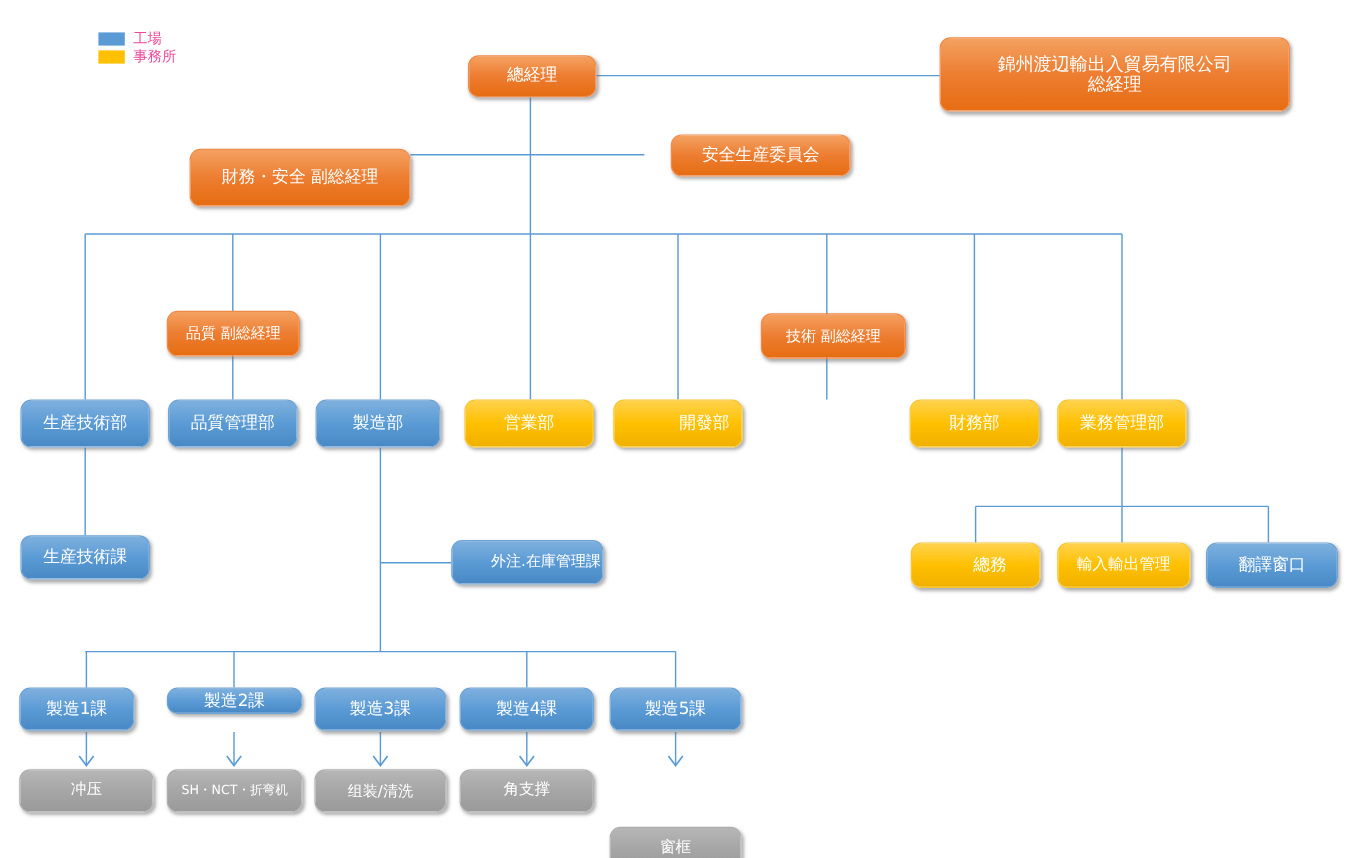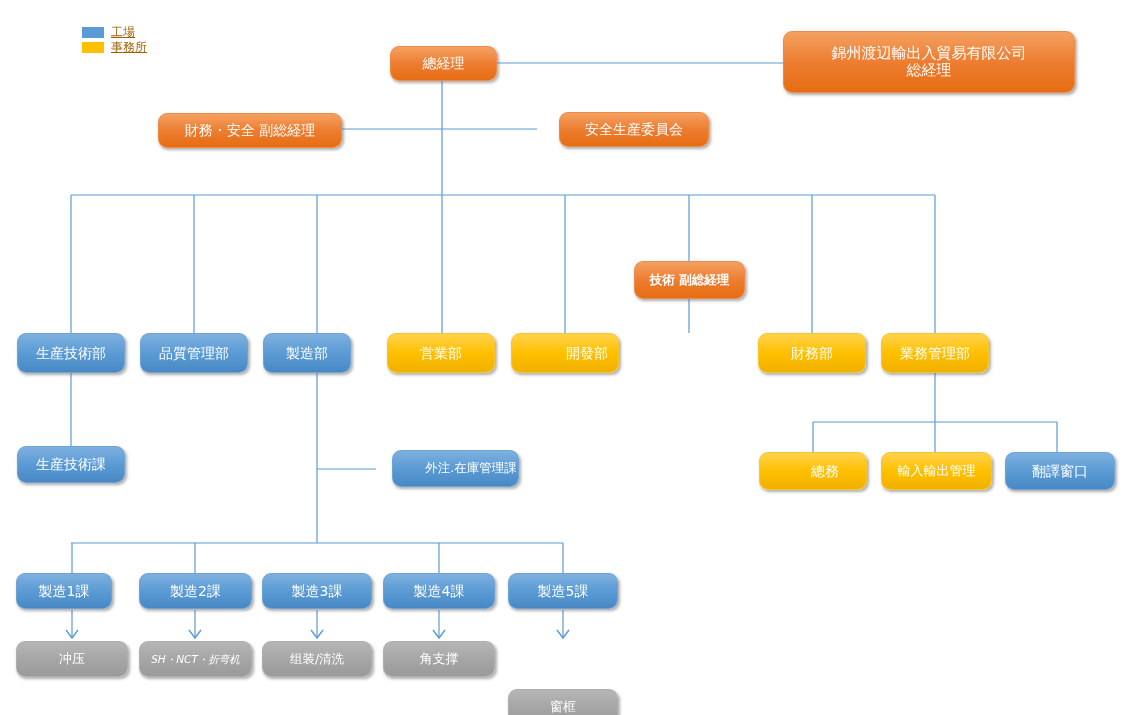--- a/index.html
+++ b/index.html
@@ -10,30 +10,30 @@
     position:absolute;z-index:2;display:flex;align-items:center;justify-content:center;
     text-align:center;color:#ffffff;font-size:14px;line-height:1.15;
     border-radius:9px;box-shadow:1.5px 2px 3px rgba(110,110,110,.55);
     box-sizing:border-box;padding:2px 4px;white-space:nowrap;
   }
   .node.blue{background:linear-gradient(180deg,#7EB0DE 0%,#5B9BD5 50%,#4888C4 100%);border:1px solid #6FA3D4;}
   .node.orange{background:linear-gradient(180deg,#F4A161 0%,#ED7D31 50%,#E66D12 100%);border:1px solid #EF8B49;}
   .node.yellow{background:linear-gradient(180deg,#FFD24D 0%,#FFC000 50%,#F0B000 100%);border:1px solid #F7C62E;}
   .node.gray{background:linear-gradient(180deg,#B6B6B6 0%,#A6A6A6 50%,#9A9A9A 100%);border:1px solid #AFAFAF;}
   .node.small{font-size:12.5px;}
-  .node.tiny{font-size:10.5px;font-style:italic;}
+  .node.tiny{font-size:10.5px;}
   .node.med{font-size:13px;}
   .company{flex-direction:column;font-size:15px;}
   .company div{width:100%;}
   #legend{position:absolute;left:82px;top:25px;z-index:3;}
   .legend-row{display:flex;align-items:center;height:15px;}
   .legend-swatch{width:22px;height:11px;margin-right:7px;}
   .legend-swatch.blue{background:#5B9BD5;}
   .legend-swatch.yellow{background:#FFC000;}
-  .legend-label{font-size:12px;color:#a16207;line-height:15px;text-decoration:underline;}
+  .legend-label{font-size:12px;color:#ec4899;line-height:15px;}
 </style>
 </head>
 <body>
 
 <div id="canvas">
 
   <svg id="connectors" width="1140" height="715">
     <g stroke="#5B9BD5" stroke-width="1.2" fill="none">
 
       <line x1="497" y1="63" x2="783" y2="63"></line>
@@ -94,44 +94,45 @@
     </div>
   </div>
 
   <div class="node orange" style="left:390px;top:46px;width:107px;height:35px;">總経理</div>
 
   <div class="node orange company" style="left:783px;top:31px;width:292px;height:62px;">
     <div>錦州渡辺輸出入貿易有限公司</div>
     <div>総経理</div>
   </div>
 
-  <div class="node orange" style="left:158px;top:113px;width:184px;height:35px;">財務・安全 副総経理</div>
+  <div class="node orange" style="left:158px;top:124px;width:184px;height:48px;">財務・安全 副総経理</div>
 
   <div class="node orange" style="left:537px;top:112px;width:150px;height:35px;margin-left:22px;">安全生産委員会</div>
 
+  <div class="node orange small" style="left:139px;top:259px;width:111px;height:38px;">品質 副総経理</div>
 
-  <div class="node orange small" style="left:634px;top:261px;width:111px;height:38px;font-weight:bold;">技術 副総経理</div>
+  <div class="node orange small" style="left:634px;top:261px;width:121px;height:38px;">技術 副総経理</div>
 
   <div class="node blue" style="left:17px;top:333px;width:108px;height:40px;">生産技術部</div>
   <div class="node blue" style="left:140px;top:333px;width:108px;height:40px;">品質管理部</div>
-  <div class="node blue" style="left:263px;top:333px;width:88px;height:40px;">製造部</div>
+  <div class="node blue" style="left:263px;top:333px;width:104px;height:40px;">製造部</div>
   <div class="node yellow" style="left:387px;top:333px;width:108px;height:40px;">営業部</div>
   <div class="node yellow" style="left:511px;top:333px;width:108px;height:40px;padding-left:48px;">開發部</div>
   <div class="node yellow" style="left:758px;top:333px;width:108px;height:40px;">財務部</div>
   <div class="node yellow" style="left:881px;top:333px;width:108px;height:40px;">業務管理部</div>
 
   <div class="node blue" style="left:17px;top:446px;width:108px;height:37px;">生産技術課</div>
-  <div class="node blue small" style="left:392px;top:450px;width:127px;height:37px;padding-left:35px;">外注.在庫管理課</div>
+  <div class="node blue small" style="left:376px;top:450px;width:127px;height:37px;padding-left:35px;">外注.在庫管理課</div>
 
   <div class="node yellow" style="left:759px;top:452px;width:108px;height:38px;padding-left:28px;">總務</div>
   <div class="node yellow med" style="left:881px;top:452px;width:111px;height:38px;">輸入輸出管理</div>
   <div class="node blue" style="left:1005px;top:452px;width:110px;height:38px;">翻譯窗口</div>
 
   <div class="node blue" style="left:16px;top:573px;width:96px;height:36px;">製造1課</div>
-  <div class="node blue" style="left:139px;top:573px;width:113px;height:36px;">製造2課</div>
+  <div class="node blue" style="left:139px;top:573px;width:113px;height:22px;">製造2課</div>
   <div class="node blue" style="left:262px;top:573px;width:110px;height:36px;">製造3課</div>
   <div class="node blue" style="left:383px;top:573px;width:112px;height:36px;">製造4課</div>
   <div class="node blue" style="left:508px;top:573px;width:110px;height:36px;">製造5課</div>
 
   <div class="node gray med" style="left:16px;top:641px;width:112px;height:36px;">冲压</div>
   <div class="node gray tiny" style="left:139px;top:641px;width:113px;height:36px;">SH・NCT・折弯机</div>
   <div class="node gray small" style="left:262px;top:641px;width:110px;height:36px;">组装/清洗</div>
   <div class="node gray med" style="left:383px;top:641px;width:112px;height:36px;">角支撑</div>
   <div class="node gray med" style="left:508px;top:645px;width:110px;height:36px;margin-top:44px;">窗框</div>
 

